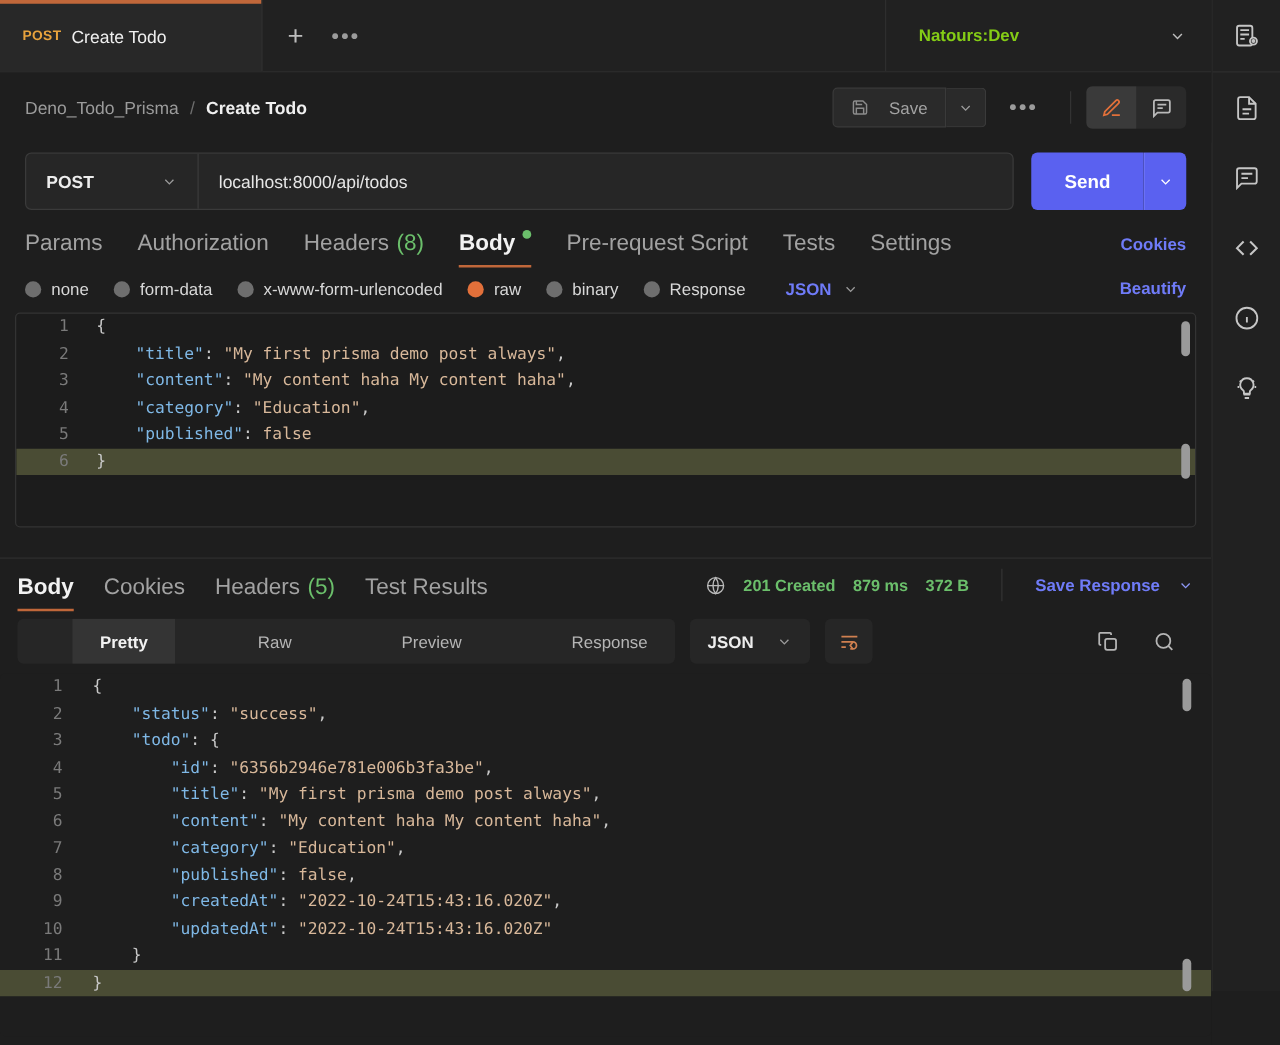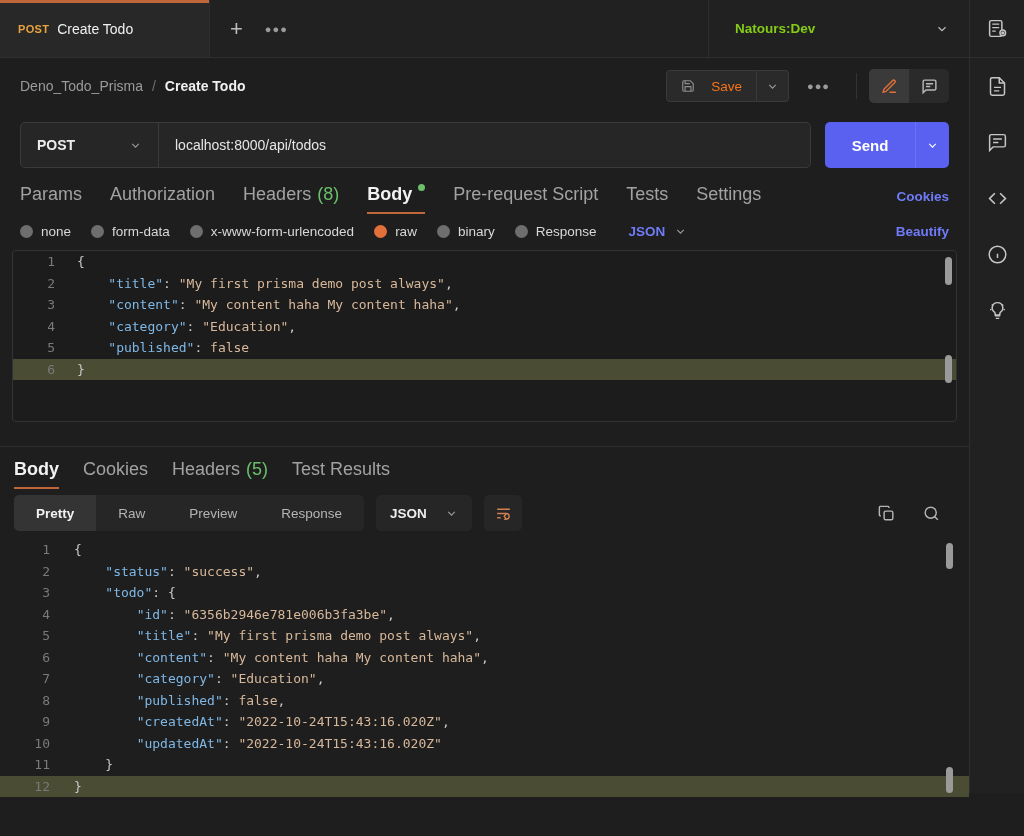--- a/index.html
+++ b/index.html
@@ -39,21 +39,21 @@
 
   
   .crumbrow { height: 56px; display: flex; align-items: center; padding: 0 20px; background: #1e1e1e; }
   .crumb { font-size: 14px; color: #9b9b9b; cursor: pointer; }
   .crumb-sep { font-size: 14px; color: #6e6e6e; margin: 0 9px; }
   .crumb-current { font-size: 14px; font-weight: bold; color: #f0f0f0; cursor: pointer; }
   .crumb-right { margin-left: auto; display: flex; align-items: center; gap: 0; }
   .save-btn {
     display: flex; align-items: center; gap: 16px; height: 32px;
     padding: 0 14px; background: #2a2a2a; border: 1px solid #3a3a3a;
-    border-radius: 4px 0 0 4px; color: #f97316; font-size: 13.5px; cursor: default;
+    border-radius: 4px 0 0 4px; color: #a3a3a3; font-size: 13.5px; cursor: default;
   }
   .save-caret {
     height: 32px; width: 32px; display: flex; align-items: center; justify-content: center;
     background: #2a2a2a; border: 1px solid #3a3a3a; border-left: none;
     border-radius: 0 4px 4px 0; color: #9b9b9b; cursor: pointer;
   }
   .crumb-dots { padding: 0 14px 0 18px; color: #9b9b9b; cursor: pointer; font-size: 11px; letter-spacing: 1px; }
   .vdiv { width: 1px; height: 26px; background: #333; margin: 0 12px; }
   .seg2 { display: flex; background: #2a2a2a; border-radius: 5px; overflow: hidden; }
   .seg2 > div { width: 40px; height: 34px; display: flex; align-items: center; justify-content: center; cursor: pointer; }
@@ -126,21 +126,21 @@
   .sbar { position: absolute; right: 4px; width: 7px; border-radius: 4px; background: #9a9a9a; }
 
   
   .res-wrap { position: absolute; left: 0; right: 0; bottom: 0; top: 446px; background: #1e1e1e; border-top: 1px solid #2e2e2e; }
   .restabs { display: flex; align-items: flex-end; padding: 10px 14px 0 14px; height: 42px; gap: 24px; }
   .restabs .right { margin-left: auto; display: flex; align-items: center; gap: 14px; padding-bottom: 8px; }
   .stat-g { color: #6bbf6b; font-size: 13px; font-weight: bold; }
   .globe { color: #b9b9b9; }
   .res-toolbar { display: flex; align-items: center; padding: 6px 14px 8px 14px; gap: 12px; }
   .segbar { display: flex; background: #262626; border-radius: 5px; overflow: hidden; }
-  .segbar > div { padding: 0 22px; height: 36px; display: flex; align-items: center; font-size: 13.5px; color: #b5b5b5; cursor: pointer; }
+  .segbar > div { padding: 0 22px; height: 36px; display: flex; align-items: center; font-size: 13.5px; color: #b5b5b5; cursor: pointer; margin-left: 44px; }
   .segbar > div.on { background: #343434; color: #f2f2f2; font-weight: bold; }
   .json-sel {
     display: flex; align-items: center; justify-content: space-between; gap: 14px;
     height: 36px; padding: 0 14px; background: #262626; border-radius: 5px; cursor: pointer;
     font-size: 13.5px; font-weight: bold; color: #ededed; min-width: 96px;
   }
   .wrap-btn { width: 38px; height: 36px; background: #262626; border-radius: 5px; display: flex; align-items: center; justify-content: center; cursor: pointer; }
   .res-toolbar .right { margin-left: auto; display: flex; align-items: center; gap: 26px; padding-right: 14px; }
 
   
@@ -317,20 +317,38 @@
         <div class="rtab">
             <span>Cookies</span>
           </div>
         <div class="rtab">
           <span>Headers</span>
           <span class="cnt">(5)</span>
         </div>
         <div class="rtab">
             <span>Test Results</span>
           </div>
+        <div class="right">
+          <span class="globe">
+            <svg width="17" height="17" viewBox="0 0 24 24" fill="none" stroke="#b9b9b9" stroke-width="1.6">
+                <circle cx="12" cy="12" r="9"></circle>
+                <path d="M3 12h18M12 3a15 15 0 0 1 0 18a15 15 0 0 1 0-18z"></path>
+              </svg>
+          </span>
+          <span class="stat-g">201 Created</span>
+          <span class="stat-g">879 ms</span>
+          <span class="stat-g">372 B</span>
+          <div class="vdiv"></div>
+          <span class="link">Save Response</span>
+          <span>
+            <svg width="13" height="13" viewBox="0 0 24 24" fill="none" stroke="#8d97f5" stroke-width="2">
+                <path d="M6 9l6 6 6-6"></path>
+              </svg>
+          </span>
+        </div>
       </div>
 
       <div class="res-toolbar">
         <div class="segbar">
           <div class="on">Pretty</div>
           <div>Raw</div>
           <div>Preview</div>
           <div>Response</div>
         </div>
         <div class="json-sel">

